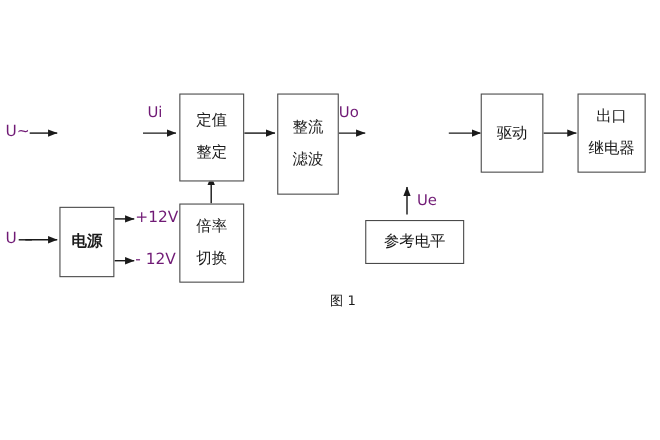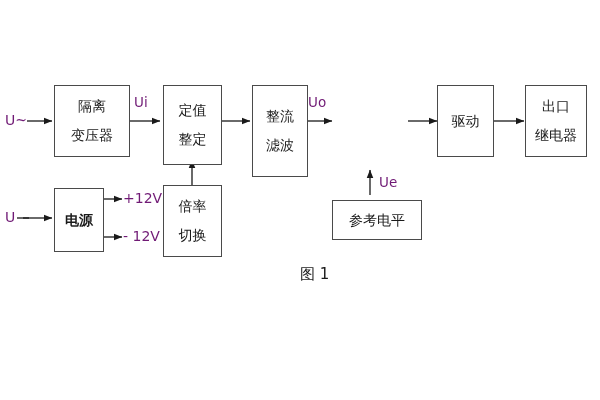--- a/index.html
+++ b/index.html
@@ -40,21 +40,21 @@
   .label {
     position: absolute;
     color: #701a75;
     font-size: 14px;
     white-space: nowrap;
     line-height: 1;
   }
   .label.sig { font-size: 13.5px; }
   .caption {
     position: absolute;
-    font-size: 15px;
+    font-size: 12px;
     color: #1a1a1a;
     white-space: nowrap;
   }
   svg.wires {
     position: absolute;
     left: 0;
     top: 0;
     width: 600px;
     height: 400px;
     pointer-events: none;
@@ -82,24 +82,20 @@
       <line x1="104" y1="199" x2="122" y2="199"></line>
       <line x1="104" y1="237" x2="122" y2="237"></line>
       <line x1="192" y1="185" x2="192" y2="160"></line>
       <line x1="370" y1="195" x2="370" y2="170"></line>
     </g>
     <g stroke="#1a1a1a" stroke-width="1.3" fill="none">
       <line x1="17" y1="218" x2="29" y2="218"></line>
     </g>
   </svg>
 
-  <div class="block" style="left:54px; top:85px; width:76px; height:72px;">
-    <span class="ln">隔离</span>
-    <span class="ln">变压器</span>
-  </div>
 
   <div class="block" style="left:163px; top:85px; width:59px; height:80px;">
     <span class="ln">定值</span>
     <span class="ln">整定</span>
   </div>
 
   <div class="block" style="left:252px; top:85px; width:56px; height:92px;">
     <span class="ln">整流</span>
     <span class="ln">滤波</span>
   </div>

